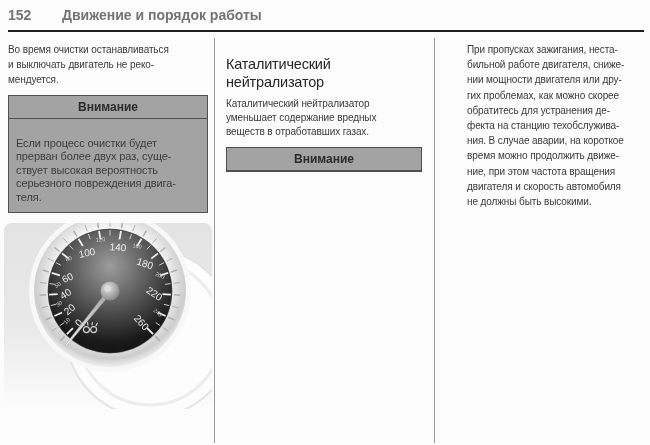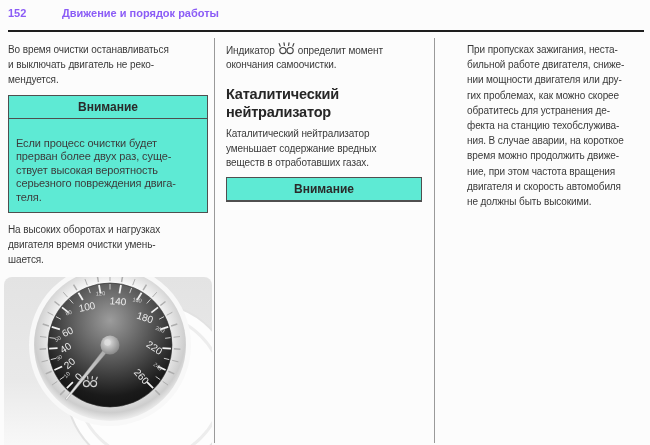--- a/index.html
+++ b/index.html
@@ -3,42 +3,42 @@
 <meta charset="utf-8">
 <style>
   html,body{margin:0;padding:0;}
   body{
     width:650px;height:445px;position:relative;overflow:hidden;
     background:#fcfcfc;
     font-family:"Liberation Sans", sans-serif;
     color:#3a3a3a;
     -webkit-font-smoothing:antialiased;
   }
-  .hdr{position:absolute;top:7px;left:8px;width:636px;font-weight:bold;font-size:11px;color:#8b5cf6;}
+  .hdr{position:absolute;top:7px;left:8px;width:636px;font-weight:bold;font-size:14px;color:#737373;}
   .hdr .pagenum{display:inline-block;width:54px;}
   .hdr-rule{position:absolute;top:30px;left:8px;width:636px;height:2px;background:#1e1e1e;}
   .vdiv{position:absolute;top:38px;height:405px;width:1px;background:#9a9a9a;}
   .vdiv.d1{left:214px;}
   .vdiv.d2{left:434px;}
   .col{position:absolute;top:42px;}
   .col-left{left:8px;width:200px;}
   .col-mid{left:226px;width:196px;}
   .col-right{left:467px;width:198px;}
   p{margin:0;}
   .body-text{
     font-size:10px;line-height:15.2px;letter-spacing:-0.1px;
     white-space:pre-line;color:#3a3a3a;
   }
   .col-mid .body-text{line-height:14.2px;}
   h2.section-heading{
-    margin:13px 0 6px 0;font-size:14.5px;line-height:18px;font-weight:bold;
+    margin:13px 0 6px 0;font-size:14.5px;line-height:18px;font-weight:normal;
     color:#262626;white-space:pre-line;letter-spacing:-0.2px;
   }
   .warning-box{
-    border:1px solid #4f4f4f;background:#5eead4;
+    border:1px solid #4f4f4f;background:#a3a3a3;
     margin-top:7px;margin-bottom:9px;
   }
   .warning-title{
     text-align:center;font-weight:bold;font-size:12px;color:#2a2a2a;
     padding:4px 0 4px 0;border-bottom:1px solid #4f4f4f;
   }
   .warning-body{
     font-size:11px;line-height:13.6px;letter-spacing:-0.1px;
     padding:6px 7px 2px 7px;white-space:pre-line;color:#3c3c3c;margin-top:12px;
   }
@@ -65,23 +65,20 @@
 и выключать двигатель не реко-
 мендуется.</p>
   <div class="warning-box">
     <div class="warning-title">Внимание</div>
     <p class="warning-body">Если процесс очистки будет
 прерван более двух раз, суще-
 ствует высокая вероятность
 серьезного повреждения двига-
 теля.</p>
   </div>
-  <p class="body-text">На высоких оборотах и нагрузках
-двигателя время очистки умень-
-шается.</p>
   <figure class="gauge-figure">
     <svg id="gauge-svg" width="208" height="186" viewBox="0 0 208 186" xmlns="http://www.w3.org/2000/svg">
         <defs>
     <radialGradient id="bezelGrad" cx="0.5" cy="0.45" r="0.55">
       <stop offset="0.62" stop-color="#ffffff"></stop>
             <stop offset="0.9" stop-color="#cdcdcd"></stop>
             <stop offset="1" stop-color="#efefef"></stop>
     </radialGradient>
     <radialGradient id="dialGrad" cx="0.5" cy="0.3" r="0.85">
       <stop offset="0" stop-color="#9c9c9c"></stop>
@@ -185,31 +182,20 @@
         <g transform="rotate(-141.0 106 68)">
     <polygon points="103.6,76 105.1,-2 106.9,-2 108.4,76" fill="url(#needleGrad)" stroke="#8f8f8f" stroke-width="0.4"></polygon>
         </g>
     <circle cx="106" cy="68" r="9.5" fill="url(#hubGrad)"></circle>
     <circle cx="103.5" cy="65.5" r="3.2" fill="#dedede" opacity="0.85"></circle>
       </svg>
   </figure>
 </section>
 
 <section class="col col-mid">
-  <p class="body-text"><span>Индикатор</span><svg class="dpf-inline" width="19" height="13" viewBox="0 0 19 13" xmlns="http://www.w3.org/2000/svg">
-        <g stroke="#454545" stroke-width="1.2" fill="none" stroke-linecap="round">
-          <line x1="3.2" y1="4.2" x2="2.2" y2="1.6"></line>
-          <line x1="7.4" y1="3.4" x2="7.0" y2="0.9"></line>
-          <line x1="11.6" y1="3.4" x2="12.0" y2="0.9"></line>
-          <line x1="15.8" y1="4.2" x2="16.8" y2="1.6"></line>
-          <circle cx="5.9" cy="8.6" r="3.1"></circle>
-          <circle cx="13.1" cy="8.6" r="3.1"></circle>
-        </g>
-      </svg><span>определит момент
-окончания самоочистки.</span></p>
   <h2 class="section-heading">Каталитический
 нейтрализатор</h2>
   <p class="body-text">Каталитический нейтрализатор
 уменьшает содержание вредных
 веществ в отработавших газах.</p>
   <div class="warning-box">
     <div class="warning-title">Внимание</div>
   </div>
 </section>
 

